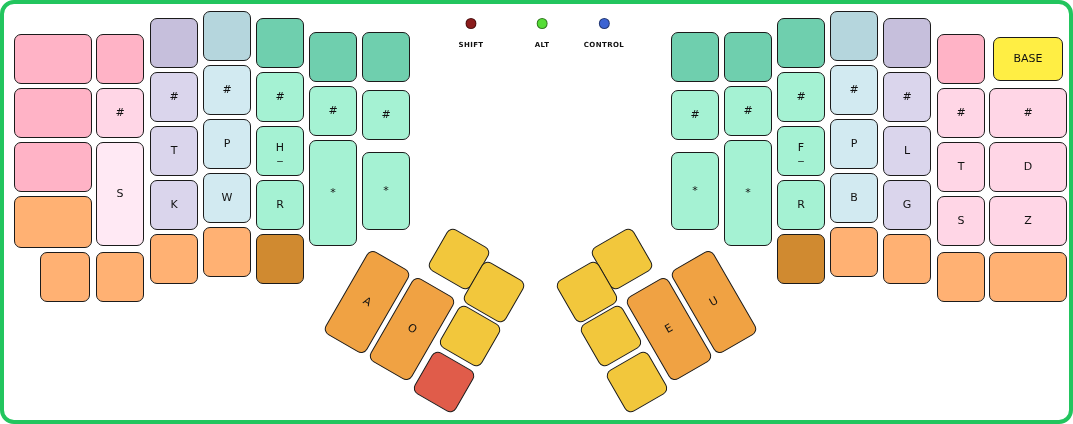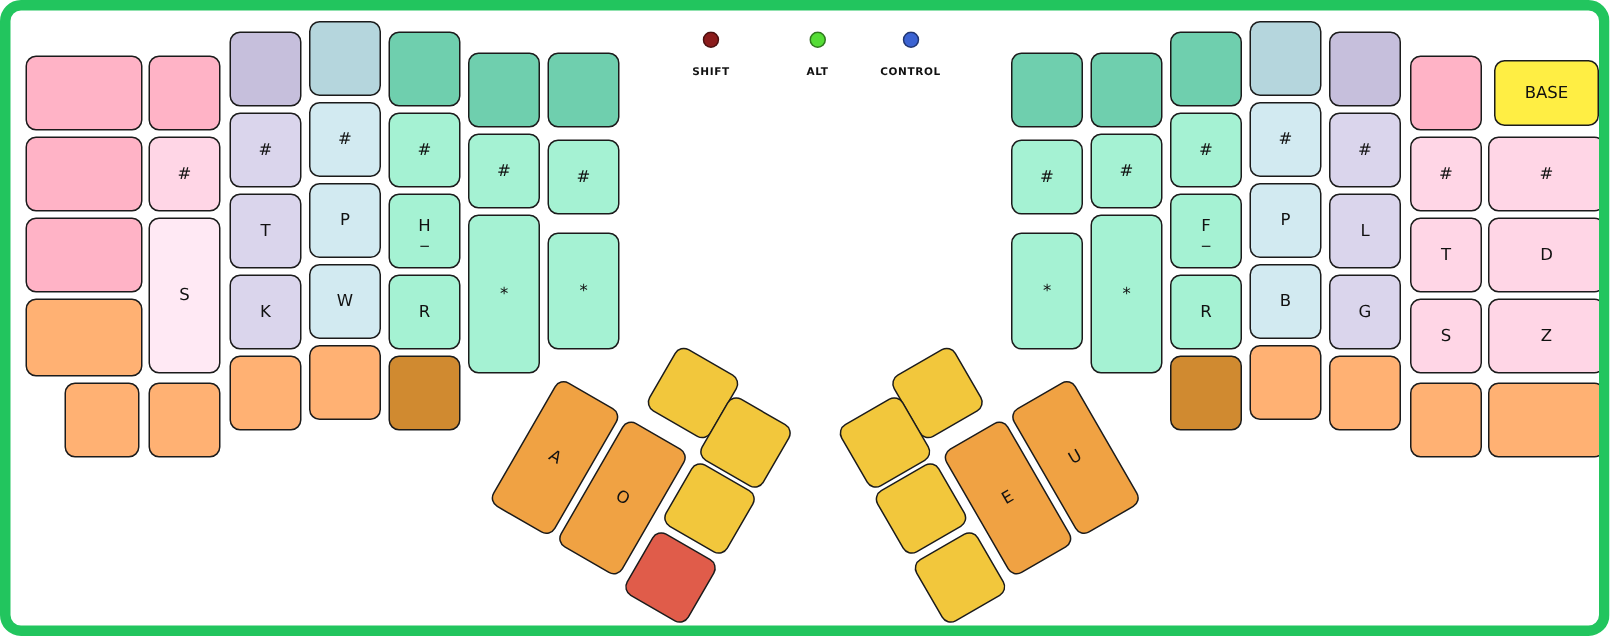--- a/index.html
+++ b/index.html
@@ -2,21 +2,21 @@
 <html><head>
 <meta charset="utf-8">
 <style>
   html, body { margin: 0; padding: 0; background: #ffffff; }
   .canvas {
     position: relative;
     width: 1073px;
     height: 424px;
     box-sizing: border-box;
     background: #ffffff;
-    border: 7px solid #22c55e;
+    border: 4px solid #22c55e;
     border-radius: 14px;
     overflow: hidden;
     font-family: "DejaVu Sans", sans-serif;
   }
   .key {
     position: absolute;
     box-sizing: border-box;
     border: 1px solid #1b1b1b;
     border-radius: 7px;
     display: flex;

